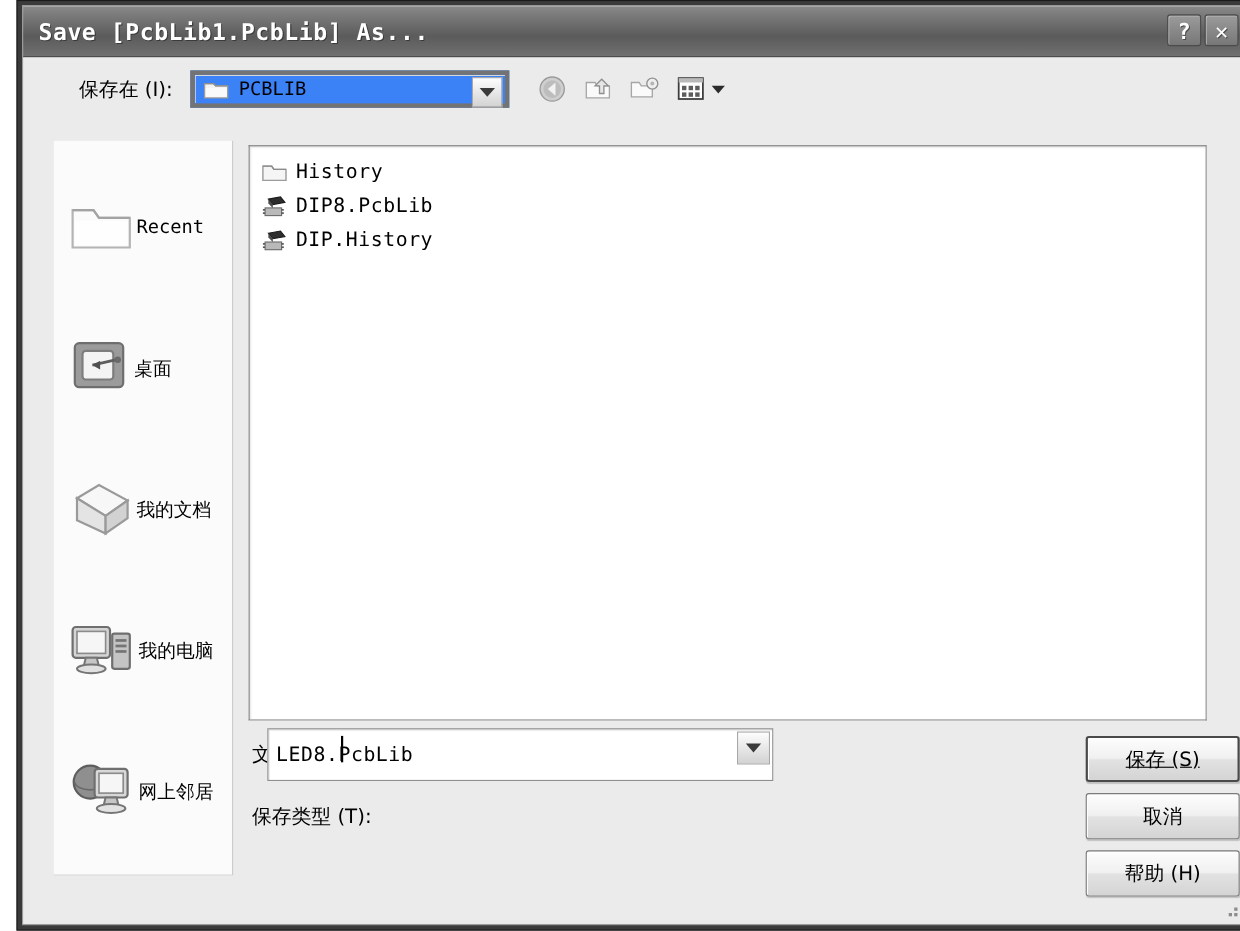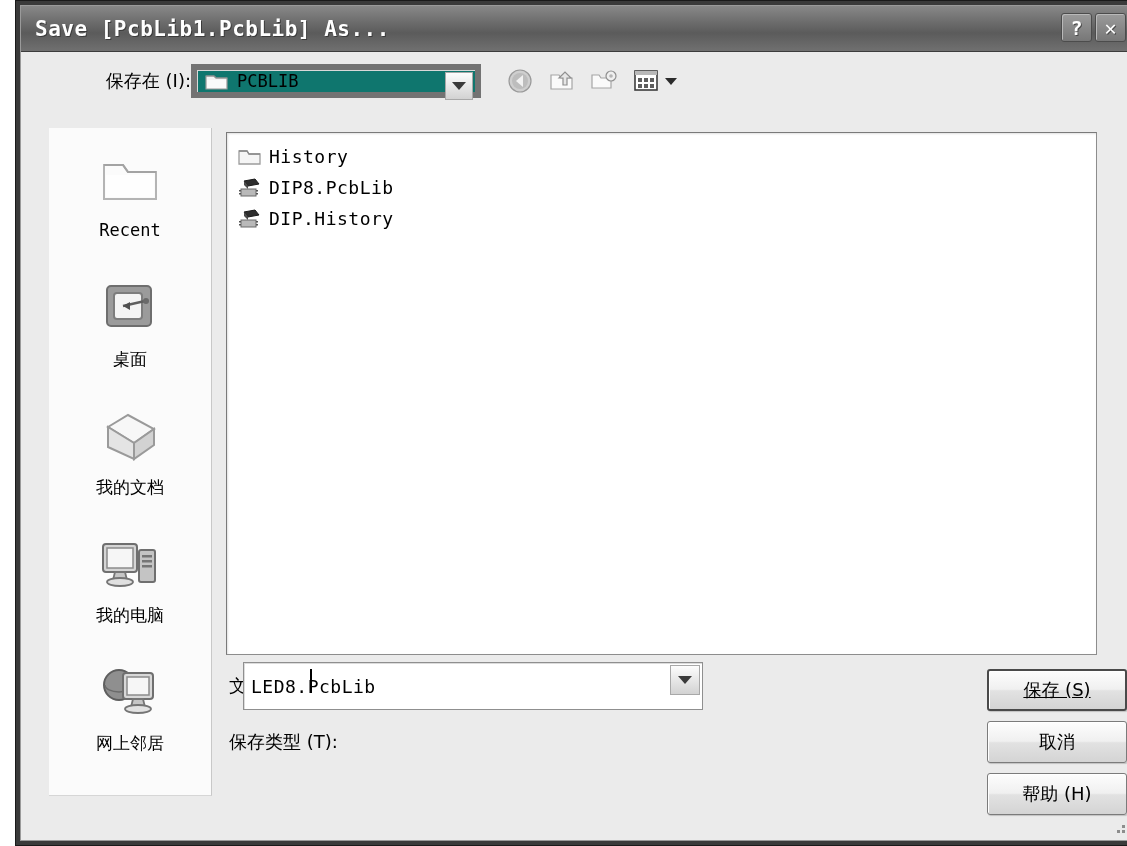--- a/index.html
+++ b/index.html
@@ -62,32 +62,33 @@
   }
 
   
   .lookin-row {
     position: absolute;
     left: 0; top: 46px;
     width: 100%; height: 58px;
     display: flex; align-items: center;
   }
   .lookin-label {
-    width: 170px;
+    width: 152px;
     text-align: right;
+    padding-right: 16px;
     font-size: 18px;
     color: #000000;
     font-family: "DejaVu Sans", "Liberation Sans", sans-serif;
     white-space: nowrap;
   }
   .combo {
     position: relative;
     height: 34px;
-    background: #0f766e;
-    border: 6px solid #737373;
+    background: #3b82f6;
+    border: 4px solid #737373;
     box-shadow: inset 1px 1px 0 #d8d8d8;
     display: flex; align-items: center;
   }
   .combo-text {
     font-size: 17px;
     color: #000000;
     white-space: nowrap;
     padding-left: 8px;
   }
   .combo-arrow {
@@ -136,21 +137,21 @@
     border-bottom: 1px solid #d6d6d6;
     display: flex;
     flex-direction: column;
     align-items: center;
     padding-top: 14px;
   }
   .place {
     width: 140px;
     height: 128px;
     display: flex;
-    flex-direction: column;
+    flex-direction: row;
     align-items: center;
     justify-content: flex-start;
     cursor: default;
   }
   .place-icon { height: 76px; display: flex; align-items: center; justify-content: center; }
   .place-label {
     font-size: 17px;
     color: #000000;
     font-family: "DejaVu Sans", "Liberation Sans", sans-serif;
     margin-top: 2px;

